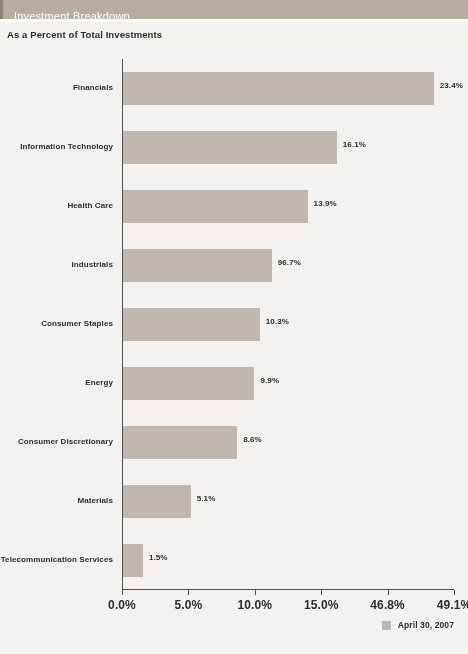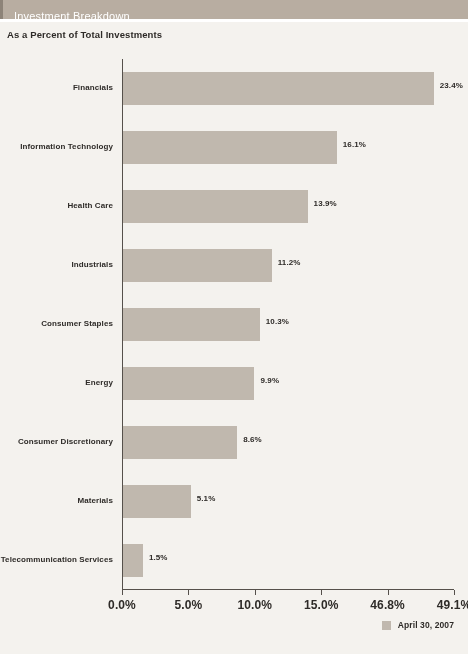--- a/index.html
+++ b/index.html
@@ -200,21 +200,21 @@
           <div class="bar-value" style="left: 342.808px;">16.1%</div>
         </div>
         <div class="row" style="top: 122px;">
           <div class="row-label">Health Care</div>
           <div class="bar" style="width: 184.592px; background: rgb(192, 184, 174);"></div>
           <div class="bar-value" style="left: 313.592px;">13.9%</div>
         </div>
         <div class="row" style="top: 181px;">
           <div class="row-label">Industrials</div>
           <div class="bar" style="width: 148.736px; background: rgb(192, 184, 174);"></div>
-          <div class="bar-value" style="left: 277.736px;">11.2%</div>
+          <div class="bar-value" style="left: 277.736px;">96.7%</div>
         </div>
         <div class="row" style="top: 240px;">
           <div class="row-label">Consumer Staples</div>
           <div class="bar" style="width: 136.784px; background: rgb(192, 184, 174);"></div>
           <div class="bar-value" style="left: 265.784px;">10.3%</div>
         </div>
         <div class="row" style="top: 299px;">
           <div class="row-label">Energy</div>
           <div class="bar" style="width: 131.472px; background: rgb(192, 184, 174);"></div>
           <div class="bar-value" style="left: 260.472px;">9.9%</div>

